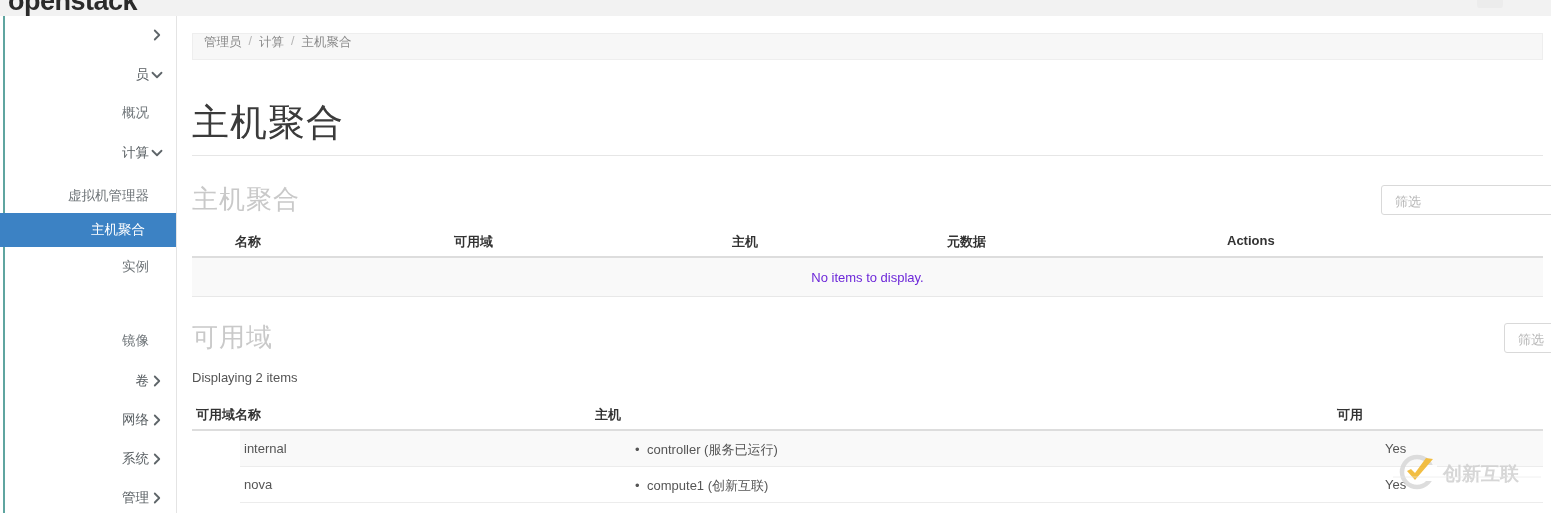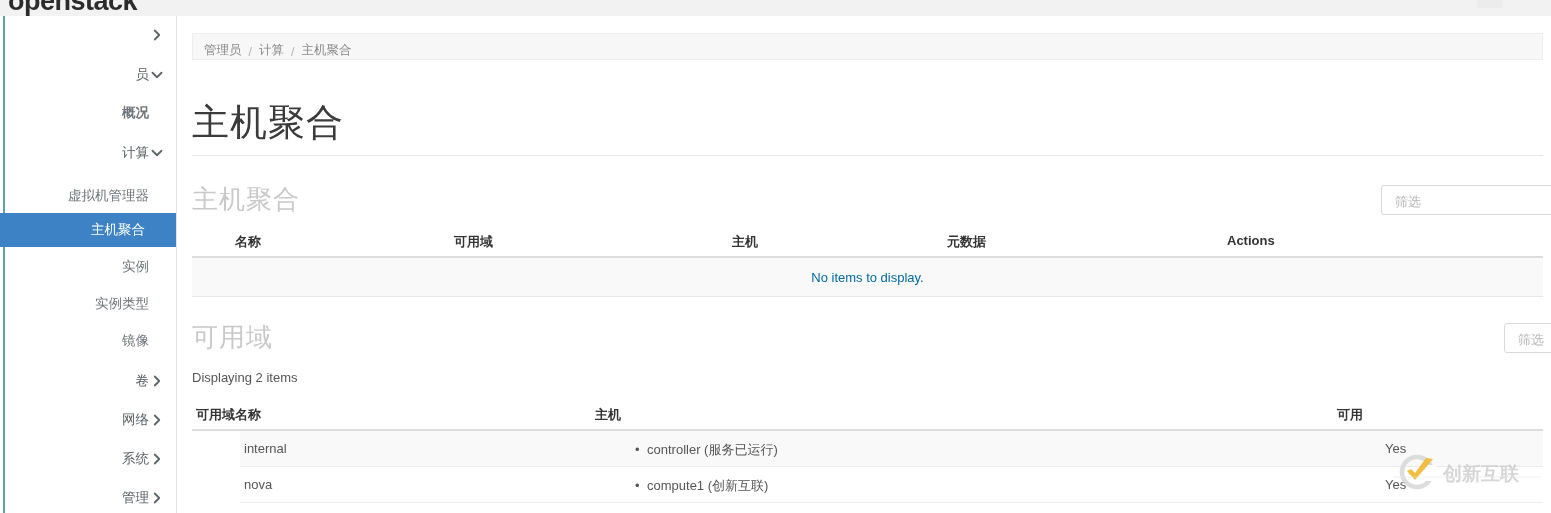--- a/index.html
+++ b/index.html
@@ -112,21 +112,21 @@
   
   #breadcrumb {
     position: absolute;
     top: 17px; left: 15px;
     width: 1351px;
     height: 27px;
     background: #f7f7f7;
     border: 1px solid #eeeeee;
     box-sizing: border-box;
     display: flex;
-    align-items: flex-end;
+    align-items: flex-start;
     padding-left: 11px;
     font-size: 12.5px;
     color: #8a8a8a;
   }
   #breadcrumb .crumb { color: #8a8a8a; }
   #breadcrumb .sep { margin: 0 7px; color: #b5b5b5; }
 
   
   #page-title {
     position: absolute;
@@ -214,21 +214,21 @@
   }
   .empty-row {
     position: relative;
     height: 38px;
     background: #f9f9f9;
     border-bottom: 1px solid #e8e8e8;
     display: flex;
     align-items: center;
     justify-content: center;
     font-size: 13px;
-    color: #0369a1;
+    color: #6d28d9;
   }
 
   #agg-table  { top: 210px; left: 15px; width: 1351px; }
   #az-table   { top: 383px; left: 15px; width: 1351px; }
 
   #az-count-top {
     position: absolute;
     top: 354px; left: 15px;
     font-size: 13px;
     color: #555;
@@ -274,42 +274,39 @@
       </span>
     </div>
     <div class="nav-item group" style="top: 42px;">
       <span class="lbl">员</span>
       <span class="chev">
         <svg viewBox="0 0 16 16" width="12" height="12" fill="none" stroke="currentColor" stroke-width="2.4" stroke-linecap="round" stroke-linejoin="round">
           <polyline points="2,5 8,11 14,5"></polyline>
         </svg>
       </span>
     </div>
-    <div class="nav-item sub" style="top: 80px; font-weight: bold;">
+    <div class="nav-item sub" style="top: 80px;">
       <span class="lbl">概况</span>
     </div>
     <div class="nav-item group" style="top: 120px;">
       <span class="lbl">计算</span>
       <span class="chev">
         <svg viewBox="0 0 16 16" width="12" height="12" fill="none" stroke="currentColor" stroke-width="2.4" stroke-linecap="round" stroke-linejoin="round">
           <polyline points="2,5 8,11 14,5"></polyline>
         </svg>
       </span>
     </div>
     <div class="nav-item sub" style="top: 163px;">
       <span class="lbl">虚拟机管理器</span>
     </div>
     <div class="nav-item sub active" style="top: 197px;">
       <span class="lbl">主机聚合</span>
     </div>
     <div class="nav-item sub" style="top: 234px;">
       <span class="lbl">实例</span>
-    </div>
-    <div class="nav-item sub" style="top: 271px;">
-      <span class="lbl">实例类型</span>
     </div>
     <div class="nav-item sub" style="top: 308px;">
       <span class="lbl">镜像</span>
     </div>
     <div class="nav-item group" style="top: 348px;">
       <span class="lbl">卷</span>
       <span class="chev">
         <svg viewBox="0 0 16 16" width="12" height="12" fill="none" stroke="currentColor" stroke-width="2.4" stroke-linecap="round" stroke-linejoin="round">
           <polyline points="5,2 11,8 5,14"></polyline>
         </svg>

